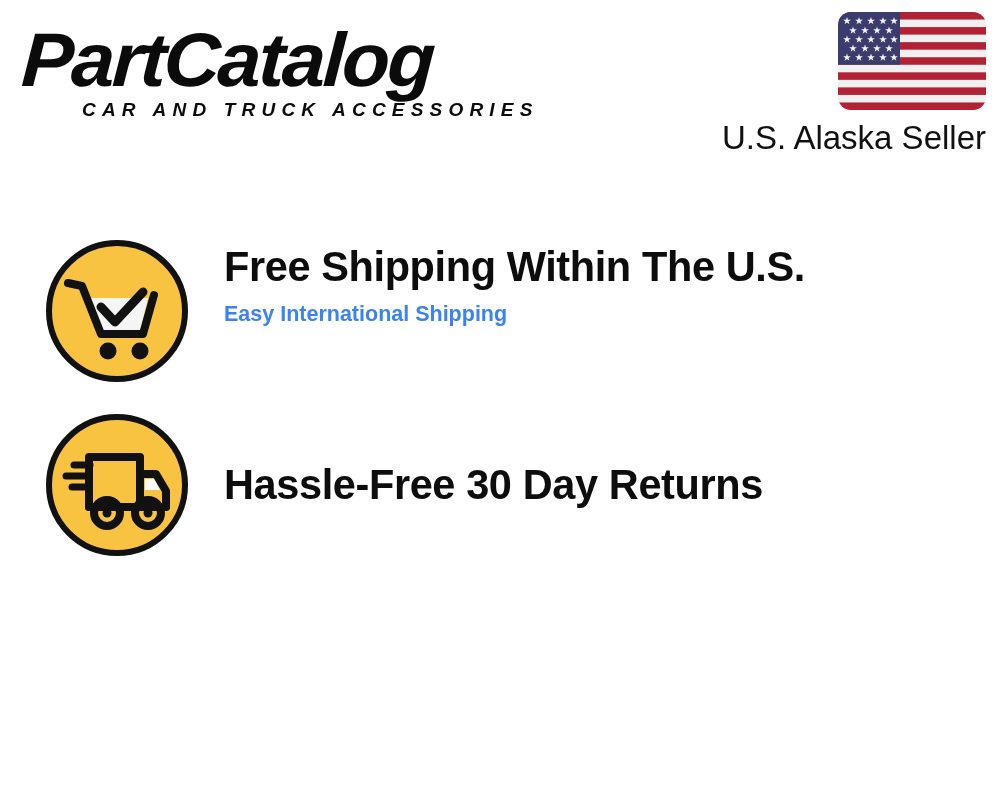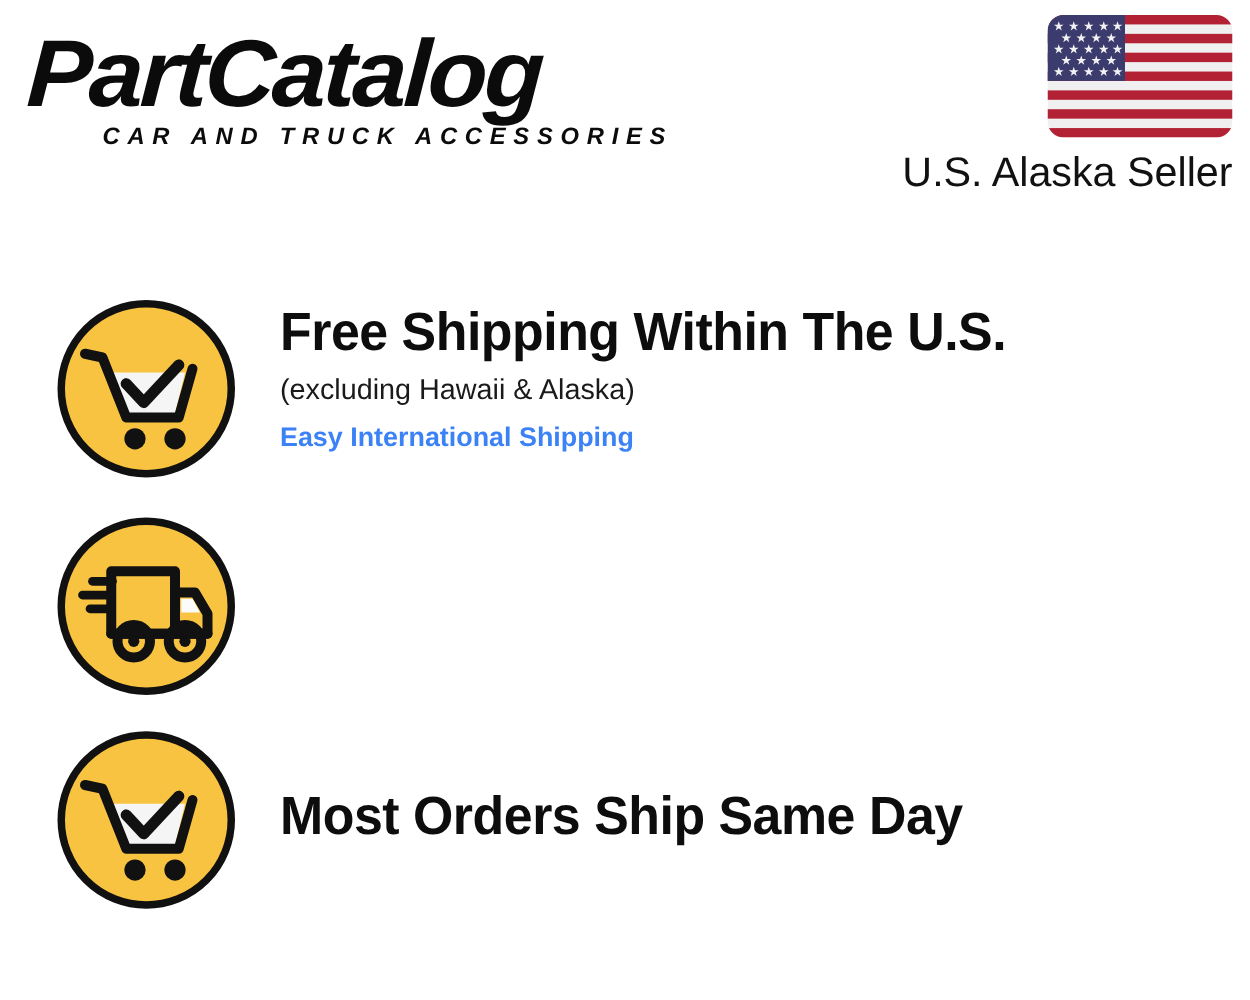--- a/index.html
+++ b/index.html
@@ -247,21 +247,20 @@
         <path d="M24 45 L38 48 L57 96 L99 96 L110 57" fill="none" stroke="#111111" stroke-width="8" stroke-linecap="round" stroke-linejoin="round"></path>
 
         <path d="M57 69 L71 84 L99 54" fill="none" stroke="#111111" stroke-width="9" stroke-linecap="round" stroke-linejoin="round"></path>
 
         <circle cx="64" cy="113" r="8.5" fill="#111111"></circle>
         <circle cx="96" cy="113" r="8.5" fill="#111111"></circle>
       </svg>
     </div>
     <div class="feature-text">
       <div class="feature-heading">Free Shipping Within The U.S.</div>
-      <div class="feature-note">(excluding Hawaii &amp; Alaska)</div>
       <div class="feature-subhead">Easy International Shipping</div>
     </div>
   </div>
 
   <div class="feature-row" id="feature-row-1">
     <div class="feature-icon">
       <svg viewBox="0 0 146 146" xmlns="http://www.w3.org/2000/svg">
         <circle cx="73" cy="73" r="68" fill="#F8C340" stroke="#111111" stroke-width="6"></circle>
 
         <path d="M45 45 L96 45 L96 95 L45 95 Z" fill="none" stroke="#111111" stroke-width="8" stroke-linejoin="round"></path>
@@ -275,31 +274,19 @@
         <path d="M30 53 L46 53" stroke="#111111" stroke-width="7" stroke-linecap="round"></path>
         <path d="M22 64 L44 64" stroke="#111111" stroke-width="7" stroke-linecap="round"></path>
         <path d="M28 75 L44 75" stroke="#111111" stroke-width="7" stroke-linecap="round"></path>
 
         <circle cx="63" cy="101" r="13" fill="none" stroke="#111111" stroke-width="8"></circle>
         <circle cx="63" cy="101" r="4.5" fill="#111111"></circle>
         <circle cx="104" cy="101" r="13" fill="none" stroke="#111111" stroke-width="8"></circle>
         <circle cx="104" cy="101" r="4.5" fill="#111111"></circle>
       </svg>
     </div>
+    <div class="feature-text">
+      <div class="feature-heading">Hassle-Free 30 Day Returns</div>
+    </div>
   </div>
 
-  <div class="feature-row" id="feature-row-2">
-    <div class="feature-icon">
-      <svg viewBox="0 0 146 146" xmlns="http://www.w3.org/2000/svg">
-        <circle cx="73" cy="73" r="68" fill="#F8C340" stroke="#111111" stroke-width="6"></circle>
-        <path d="M47 60 L104 60 L96 93 L55 93 Z" fill="#F5F5F5"></path>
-        <path d="M24 45 L38 48 L57 96 L99 96 L110 57" fill="none" stroke="#111111" stroke-width="8" stroke-linecap="round" stroke-linejoin="round"></path>
-        <path d="M57 69 L71 84 L99 54" fill="none" stroke="#111111" stroke-width="9" stroke-linecap="round" stroke-linejoin="round"></path>
-        <circle cx="64" cy="113" r="8.5" fill="#111111"></circle>
-        <circle cx="96" cy="113" r="8.5" fill="#111111"></circle>
-      </svg>
-    </div>
-    <div class="feature-text">
-      <div class="feature-heading">Most Orders Ship Same Day</div>
-    </div>
-  </div>
 
 </div>
 
 </body></html>

